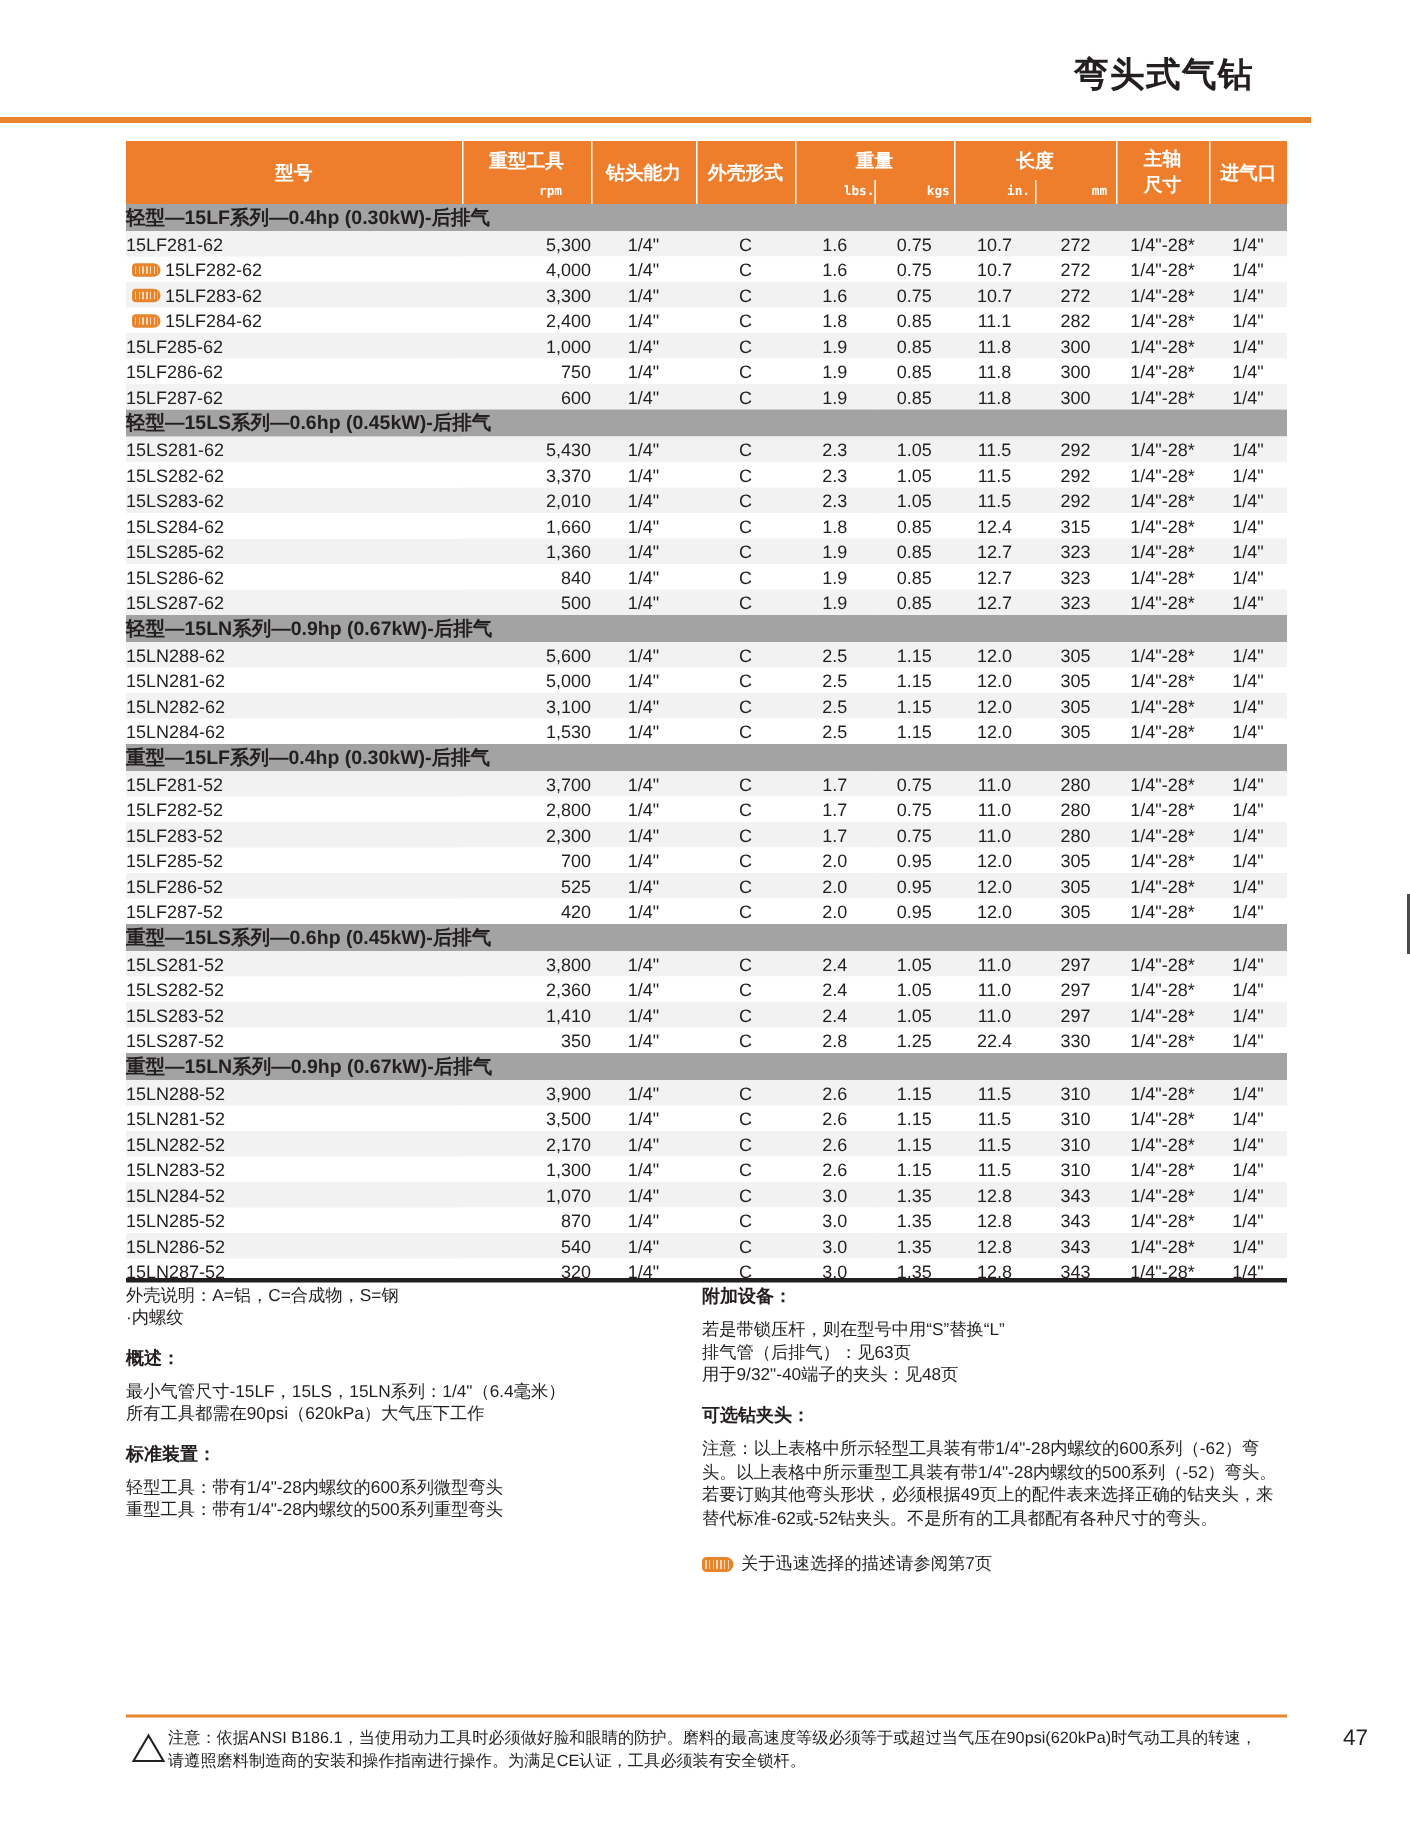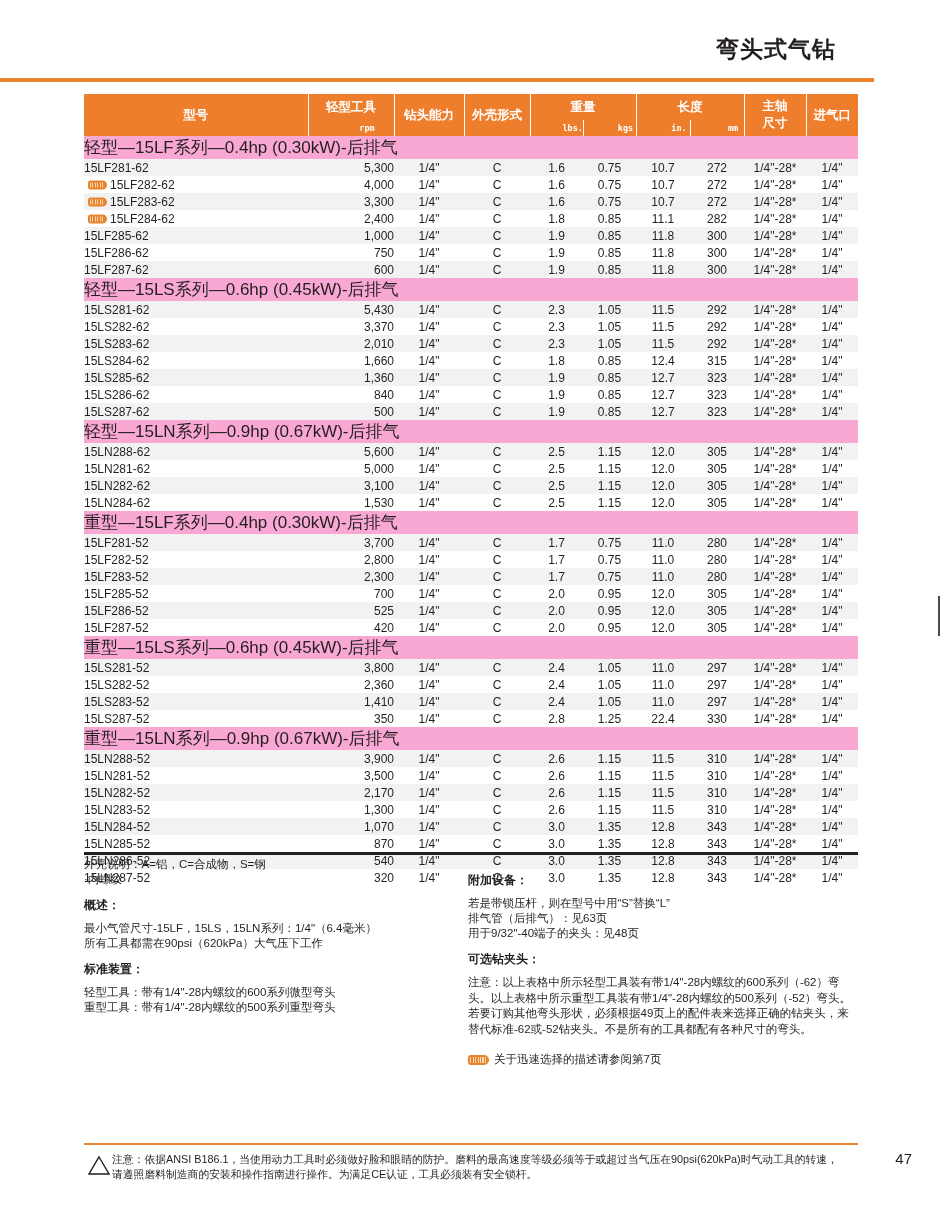--- a/index.html
+++ b/index.html
@@ -39,23 +39,23 @@
   thead th.last { border-right: none; }
   thead tr.unit th {
     font-size: 8.5px; font-weight: bold; height: 16px;
     font-family: "DejaVu Sans Mono", monospace;
     letter-spacing: 0px;
     padding-left: 32px;
   }
   thead th.tall { height: 42px; }
 
   .sec-row td {
-    font-size: 17px; font-weight: normal;
+    font-size: 13px; font-weight: bold;
     padding: 4px 0 2px 1px; color: #231f20;
-    background: #f9a8d4; white-space: nowrap;
+    background: #a3a3a3; white-space: nowrap;
   }
   tbody tr.data td { height: 17px; font-size: 12px; color: #231f20; }
   tbody tr.data.odd td { background: #f2f2f2; }
   tbody tr.data.even td { background: #ffffff; }
 
   td.c-model { text-align: left; padding-left: 26px; position: relative; }
   td.c-model.badged { padding-left: 26px; }
   td.c-rpm { text-align: right; padding-right: 24px; }
   td.c-cap, td.c-case, td.c-lbs, td.c-kgs, td.c-in, td.c-mm,
   td.c-spindle, td.c-inlet { text-align: center; }
@@ -136,21 +136,21 @@
         <col style="width:53px">
           <col style="width:53px">
           <col style="width:54px">
           <col style="width:54px">
         <col style="width:62px">
           <col style="width:52px">
       </colgroup>
       <thead>
         <tr>
           <th rowspan="2" class="tall">型号</th>
-          <th>轻型工具</th>
+          <th>重型工具</th>
           <th rowspan="2" class="tall">钻头能力</th>
           <th rowspan="2" class="tall">外壳形式</th>
           <th colspan="2">重量</th>
           <th colspan="2">长度</th>
           <th rowspan="2" class="tall">主轴<br>尺寸</th>
           <th rowspan="2" class="tall last">进气口</th>
         </tr>
         <tr class="unit">
           <th>rpm</th>
           <th>lbs.</th>
@@ -622,21 +622,21 @@
     <div class="n-gap"></div>
     <div class="n-line">最小气管尺寸-15LF，15LS，15LN系列：1/4"（6.4毫米）</div>
     <div class="n-line">所有工具都需在90psi（620kPa）大气压下工作</div>
     <div class="n-head">标准装置：</div>
     <div class="n-gap"></div>
     <div class="n-line">轻型工具：带有1/4"-28内螺纹的600系列微型弯头</div>
     <div class="n-line">重型工具：带有1/4"-28内螺纹的500系列重型弯头</div>
   </div>
 
   <div class="notes-right">
-    <div class="n-head" style="margin-top:16px">附加设备：</div>
+    <div class="n-head" style="margin-top:0">附加设备：</div>
     <div class="n-gap"></div>
     <div class="n-line">若是带锁压杆，则在型号中用“S”替换“L”</div>
     <div class="n-line">排气管（后排气）：见63页</div>
     <div class="n-line">用于9/32"-40端子的夹头：见48页</div>
     <div class="n-head">可选钻夹头：</div>
     <div class="n-gap"></div>
     <div class="n-para">注意：以上表格中所示轻型工具装有带1/4"-28内螺纹的600系列（-62）弯头。以上表格中所示重型工具装有带1/4"-28内螺纹的500系列（-52）弯头。若要订购其他弯头形状，必须根据49页上的配件表来选择正确的钻夹头，来替代标准-62或-52钻夹头。不是所有的工具都配有各种尺寸的弯头。</div>
     <div class="n-quick">
       <span class="badge-inline"></span><span>关于迅速选择的描述请参阅第7页</span>
     </div>

